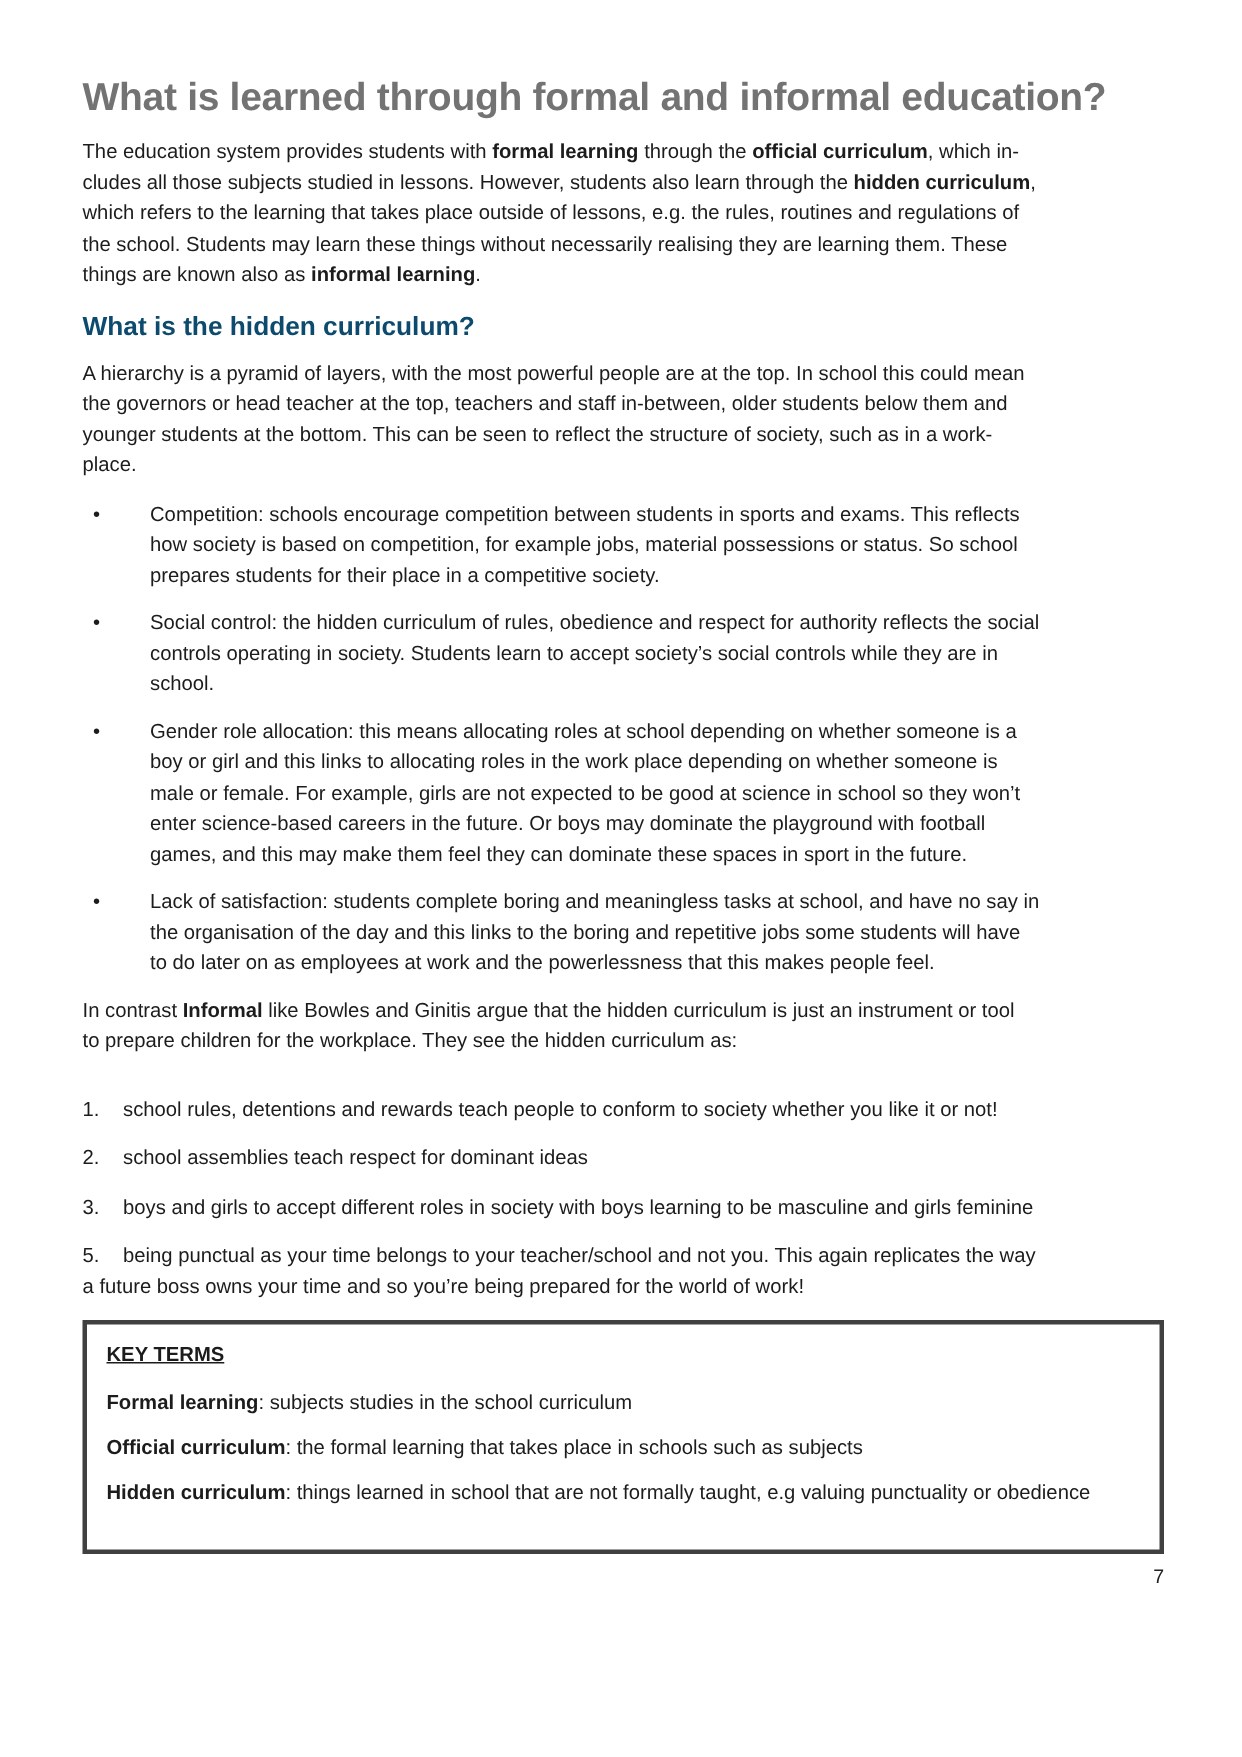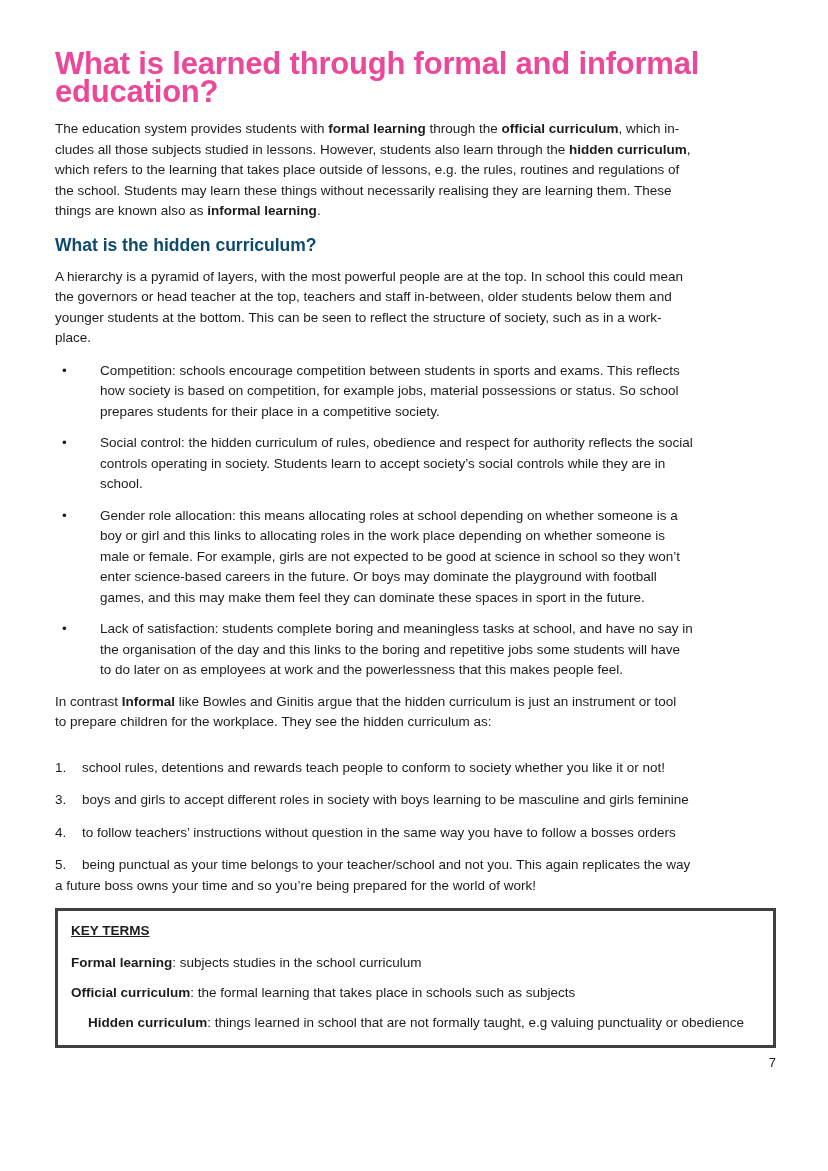--- a/index.html
+++ b/index.html
@@ -10,24 +10,24 @@
     background: #ffffff;
     box-sizing: border-box;
     padding: 50px 52px 0 55px;
     font-family: "Liberation Sans", sans-serif;
     color: #1c1c1c;
     overflow: hidden;
   }
   b { font-weight: bold; }
   h1.doc-title {
     margin: 0 0 13px 0;
-    font-size: 31px;
+    font-size: 26px;
     line-height: 28px;
     font-weight: bold;
-    color: #ec4899;
+    color: #737373;
     letter-spacing: -0.2px;
   }
   .body-text {
     font-size: 13.5px;
     line-height: 20.5px;
     white-space: nowrap;
   }
   p.para { margin: 0 0 12px 0; }
   h2.section-heading {
     margin: 9px 0 11px 0;
@@ -62,21 +62,21 @@
     font-weight: bold;
     text-decoration: underline;
     margin: 2px 0 9px 0;
   }
   .key-term-entry {
     font-size: 13.5px;
     line-height: 24px;
     margin: 0 0 6px 0;
     white-space: nowrap;
   }
-  .key-term-entry:last-child { margin-bottom: 0; text-align: center; }
+  .key-term-entry:last-child { margin-bottom: 16px; }
   .page-number {
     text-align: right;
     font-size: 13px;
     margin-top: 7px;
     color: #222;
   }
 </style>
 </head>
 <body>
 
@@ -110,24 +110,24 @@
   </div>
 
 
   <p class="para body-text">In contrast <b>Informal</b> like Bowles and Ginitis argue that the hidden curriculum is just an instrument or tool<br>to prepare children for the workplace. They see the hidden curriculum as:</p>
 
   <div class="num-list">
     <div class="num-item body-text">
       <span class="num-label">1.</span><span>school rules, detentions and rewards teach people to conform to society whether you like it or not!</span>
     </div>
     <div class="num-item body-text">
-      <span class="num-label">3.</span><span>boys and girls to accept different roles in society with boys learning to be masculine and girls feminine</span>
+      <span class="num-label">2.</span><span>school assemblies teach respect for dominant ideas</span>
     </div>
     <div class="num-item body-text">
-      <span class="num-label">4.</span><span>to follow teachers’ instructions without question in the same way you have to follow a bosses orders</span>
+      <span class="num-label">3.</span><span>boys and girls to accept different roles in society with boys learning to be masculine and girls feminine</span>
     </div>
     <div class="num-item body-text">
       <span class="num-label">5.</span><span>being punctual as your time belongs to your teacher/school and not you. This again replicates the way<br>a future boss owns your time and so you’re being prepared for the world of work!</span>
     </div>
   </div>
 
   <div class="key-terms-box">
     <div class="key-terms-heading">KEY TERMS</div>
     <p class="key-term-entry"><b>Formal learning</b>: subjects studies in the school curriculum</p>
     <p class="key-term-entry"><b>Official curriculum</b>: the formal learning that takes place in schools such as subjects</p>

